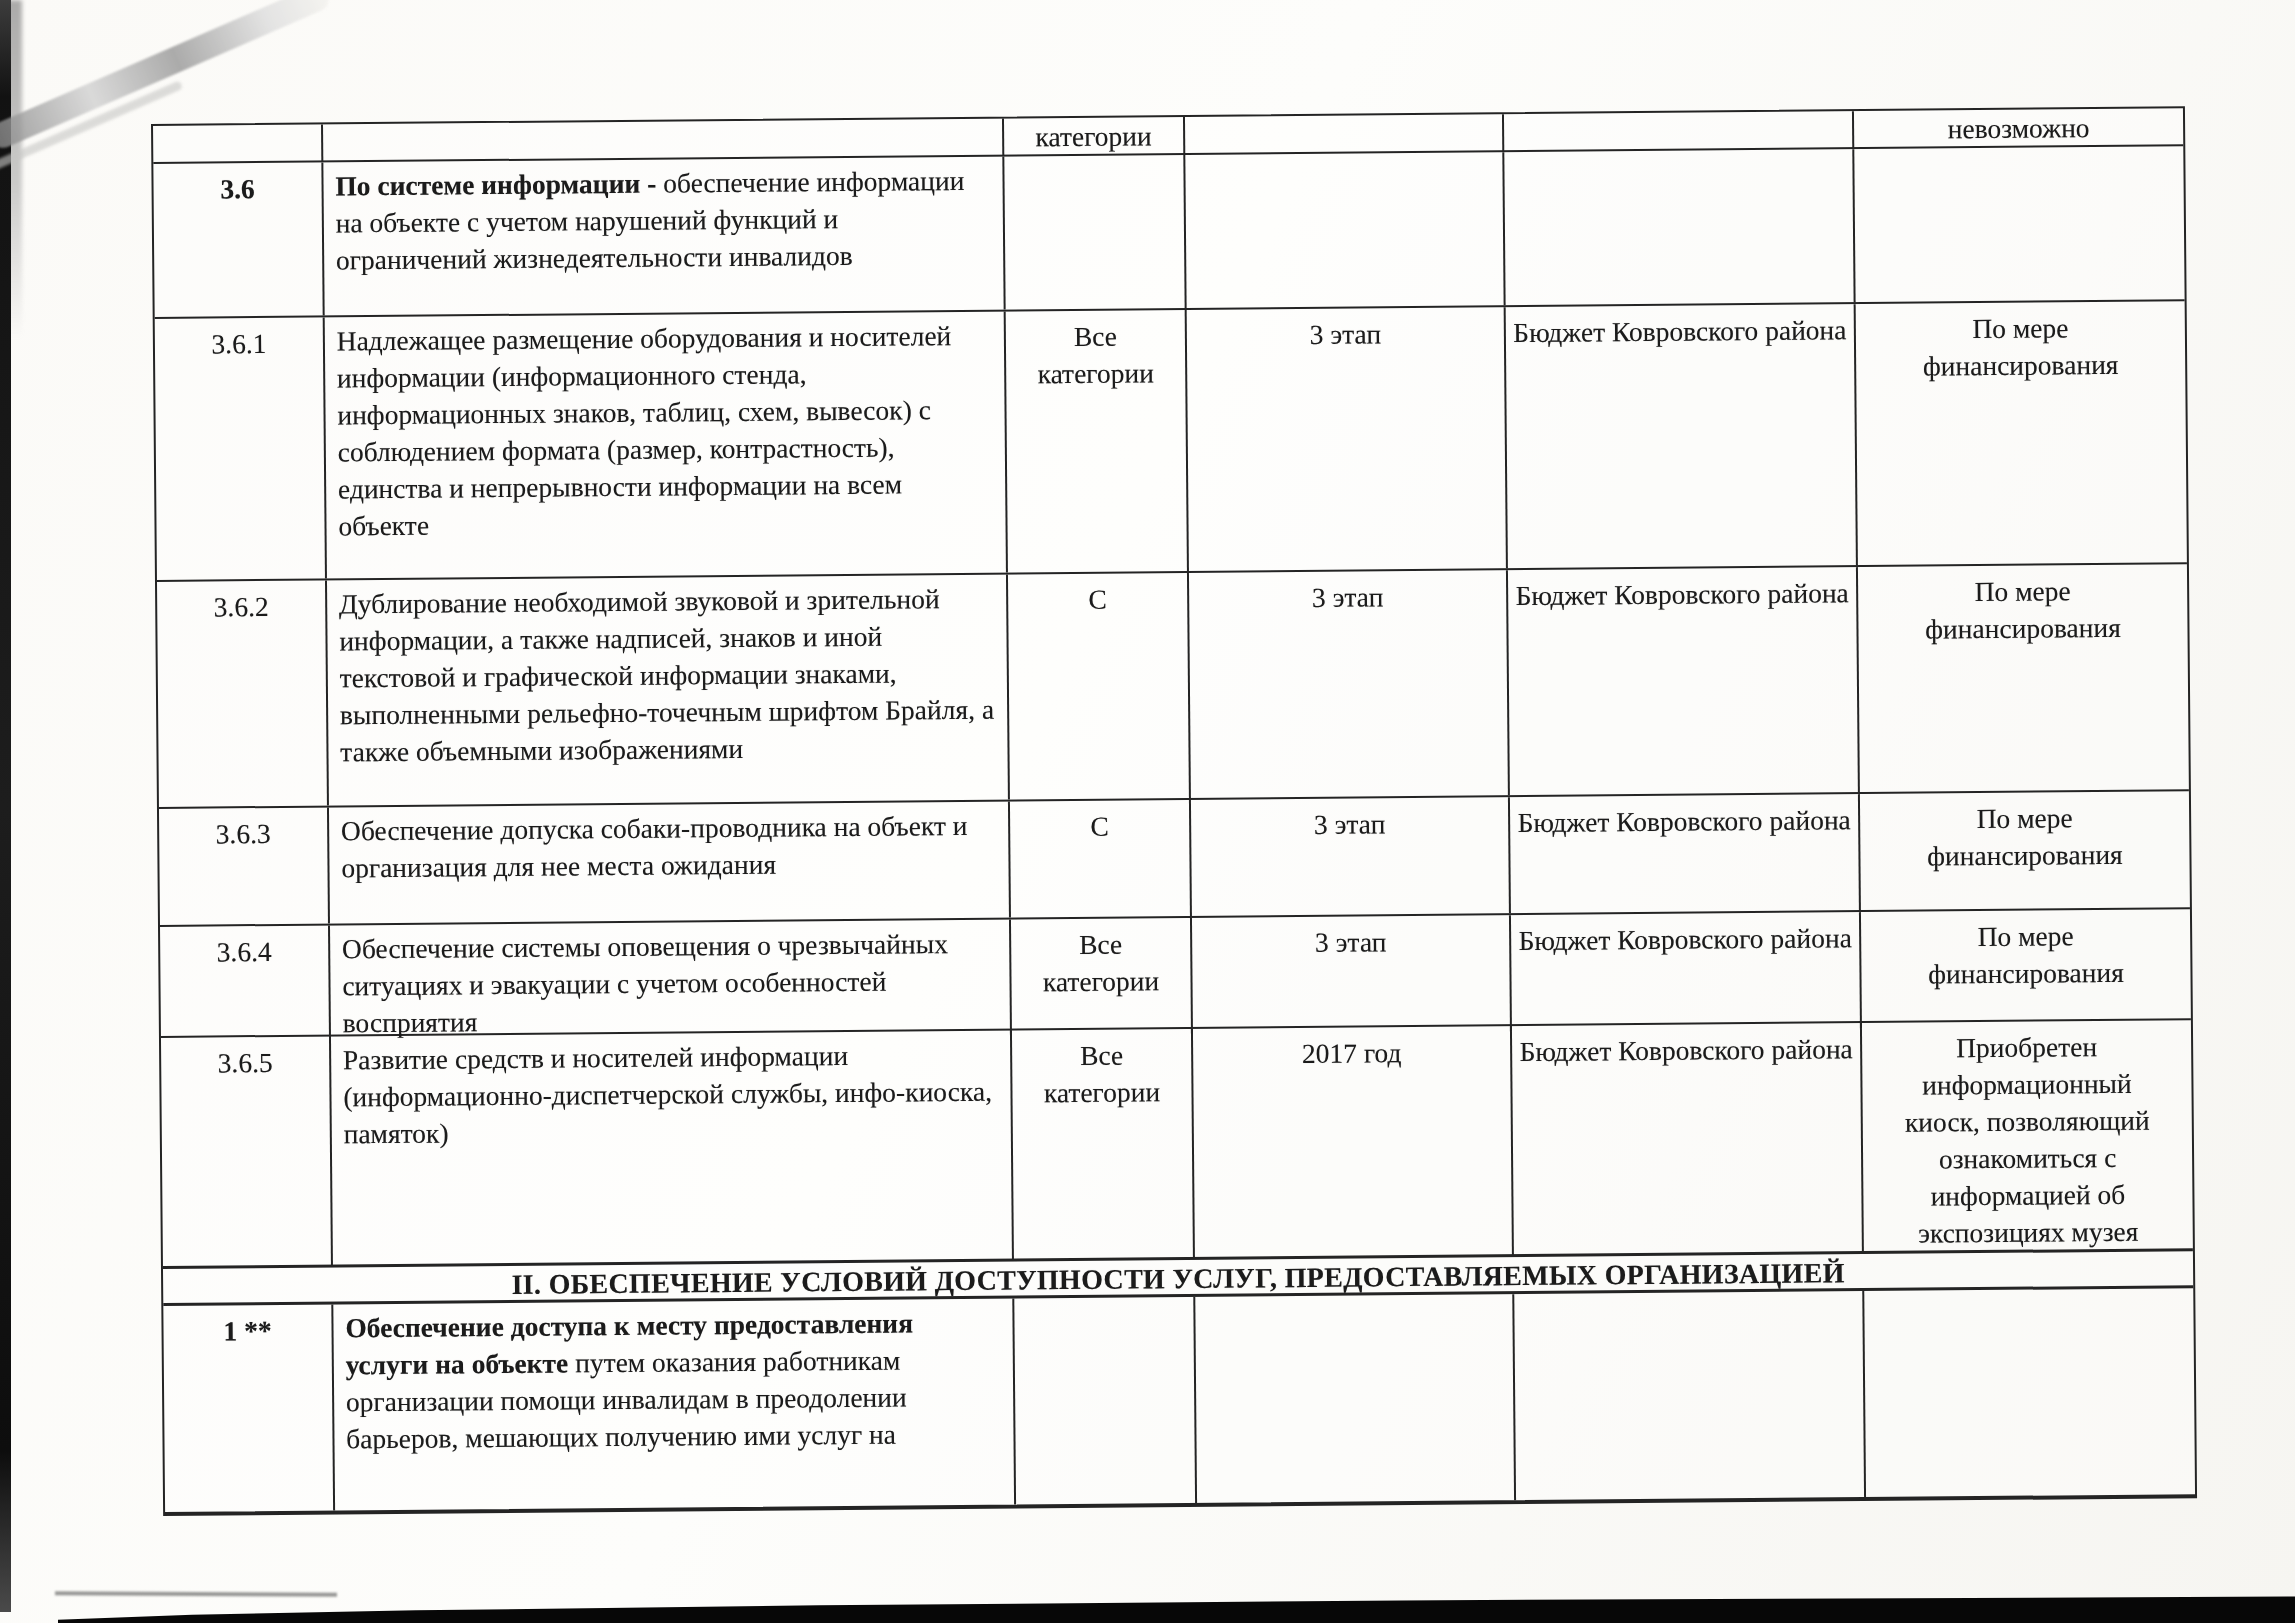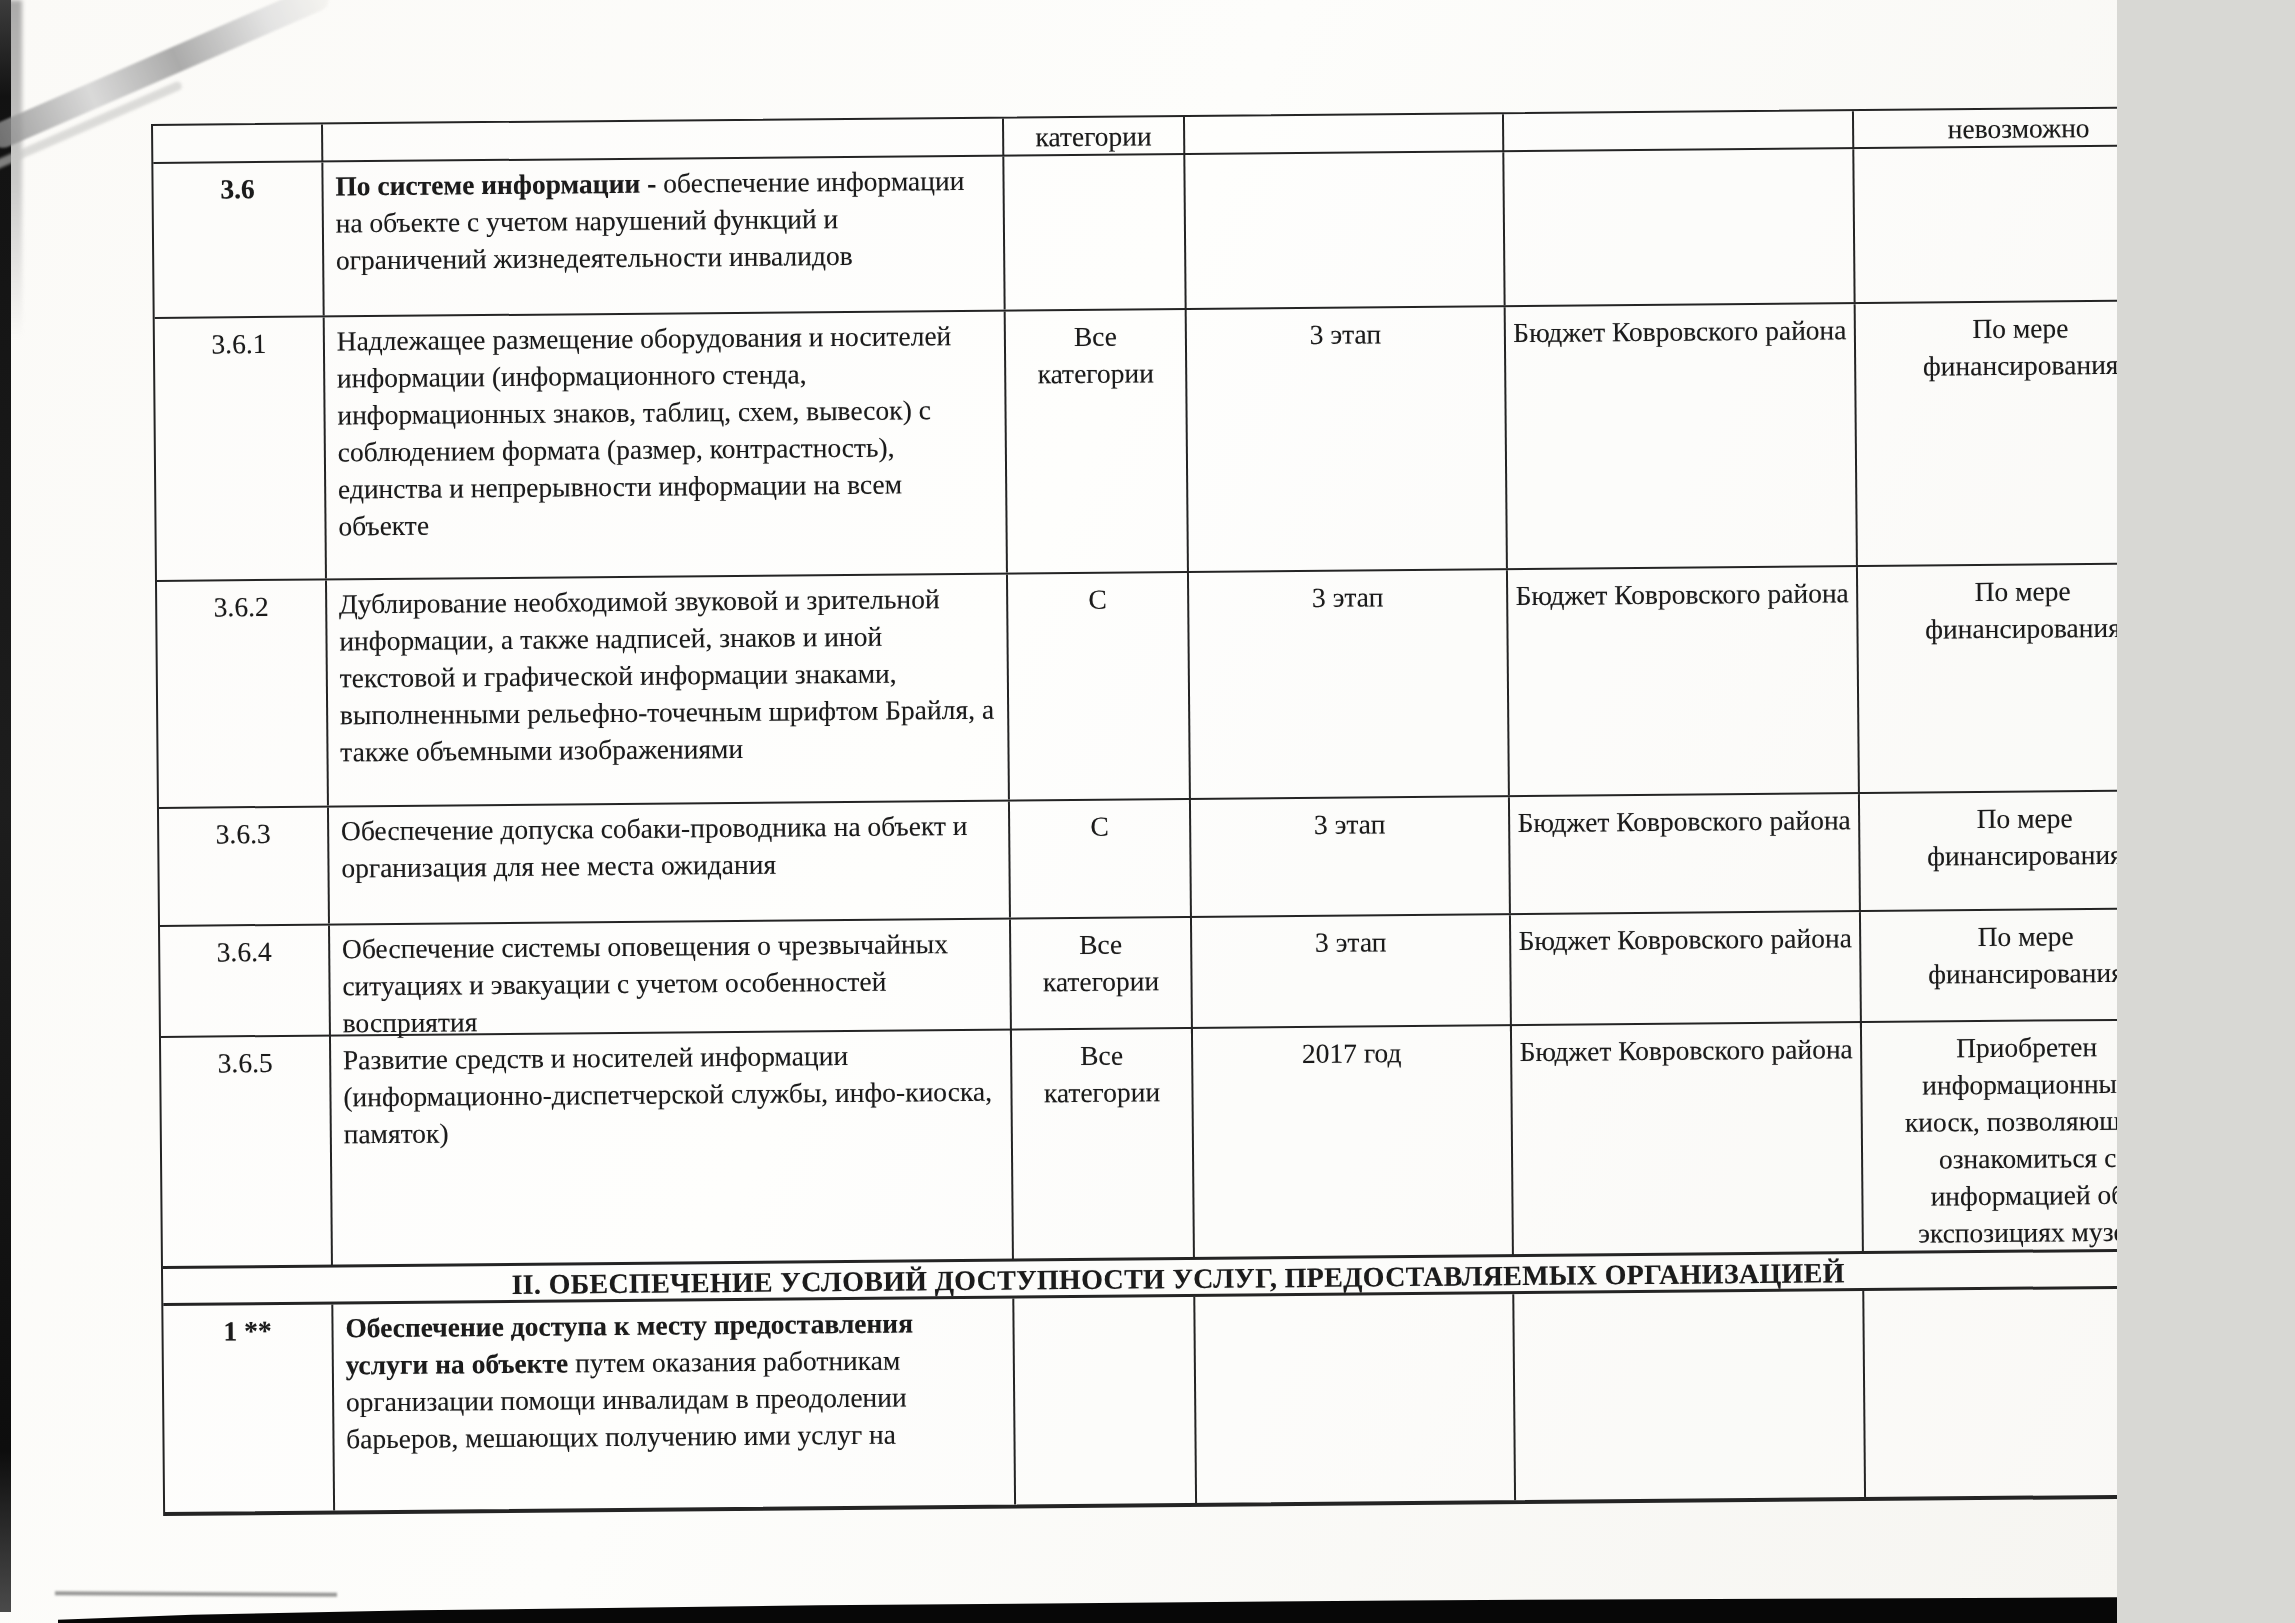--- a/index.html
+++ b/index.html
@@ -1,17 +1,17 @@
 <!DOCTYPE html>
 <html style="font-size:10.5px"><head>
 <meta charset="utf-8">
 <style>
   html,body{margin:0;padding:0;background:#d8d8d4;}
   .page{
-    position:relative;width:2117px;height:1623px;overflow:hidden;
+    position:relative;width:2295px;height:1623px;overflow:hidden;
     background:linear-gradient(115deg,#fbfaf7 0%,#fdfdfb 45%,#f6f5f1 100%);
     font-family:"Liberation Serif","DejaVu Serif",serif;
     color:#1b1b1b;
     text-shadow:0 0 0.7px rgba(30,30,30,.42);
   }
 
   
   .edge-strip{position:absolute;left:0;top:0;width:11px;height:1612px;
     background:linear-gradient(180deg,#3c3c3c 0%,#121212 6%,#1d1d1d 50%,#0d0d0d 90%,#4a4a4a 100%);
     filter:blur(0.7px);}

